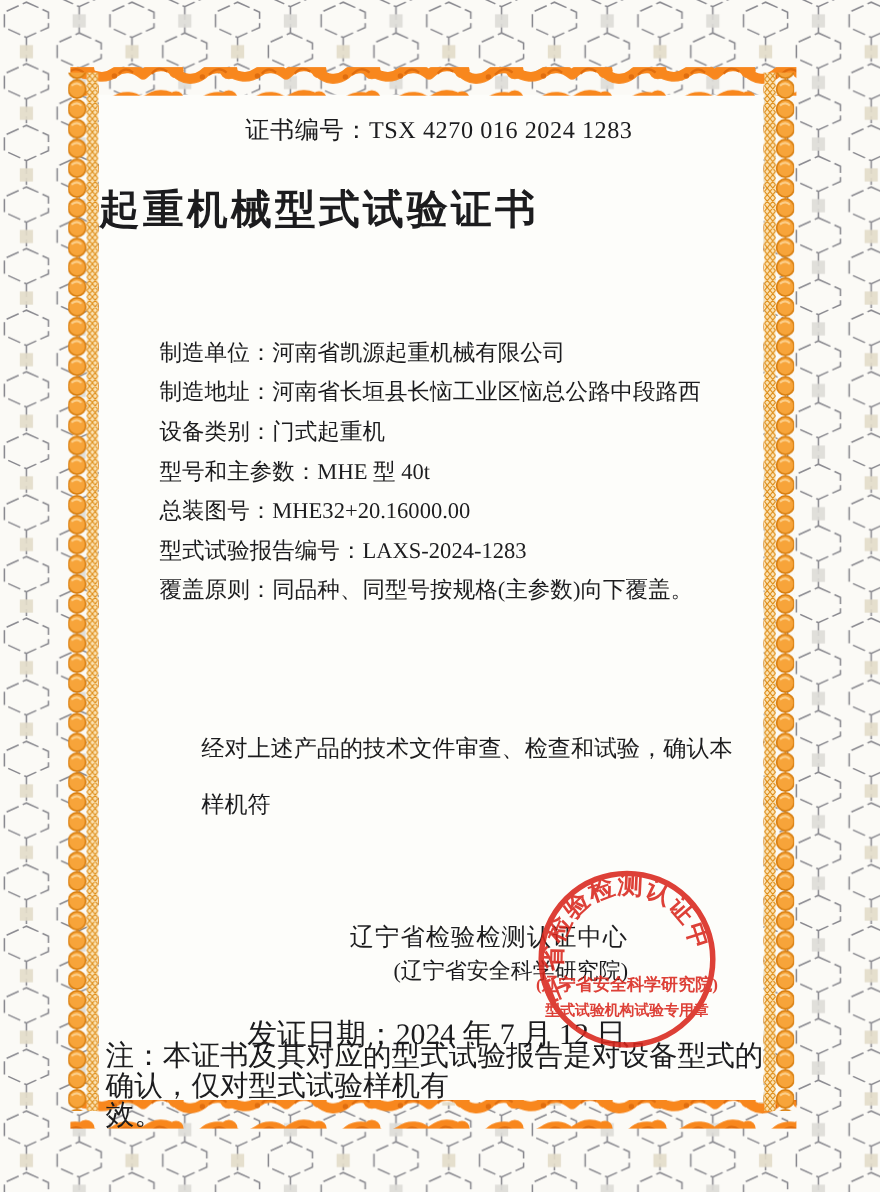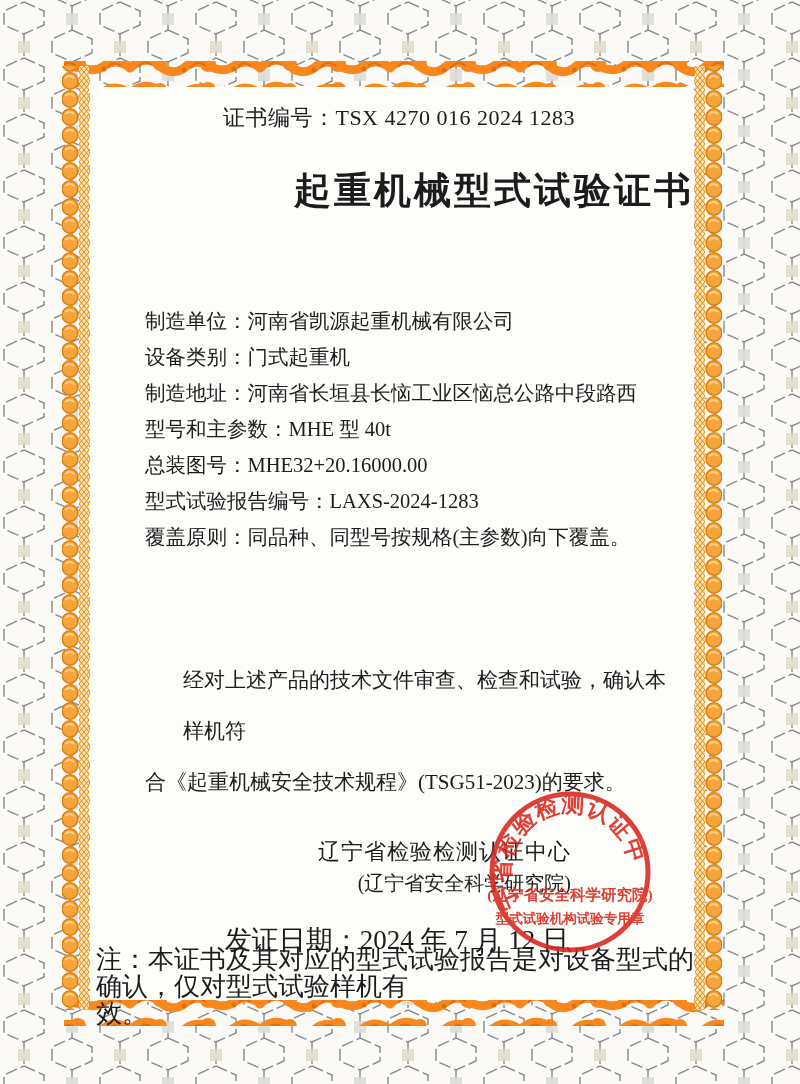--- a/index.html
+++ b/index.html
@@ -11,21 +11,21 @@
   }
   .layer{position:absolute;left:0;top:0;}
   .content{position:absolute;left:0;top:0;width:687px;height:1084px;z-index:2;}
 
   .cert-number{
     position:absolute;top:103px;right:112px;
     font-size:22px;letter-spacing:.5px;white-space:nowrap;
   }
   .cert-title{
     position:absolute;top:166px;left:90px;width:604px;
-    text-align:right;font-size:37px;font-weight:bold;letter-spacing:3px;
+    text-align:left;font-size:37px;font-weight:bold;letter-spacing:3px;
   }
   .fields{position:absolute;top:303px;left:145px;width:540px;}
   .field-row{line-height:36px;font-size:20.5px;white-space:nowrap;}
   .field-label{font-weight:500;text-align:center;}
   .statement{
     position:absolute;top:655px;left:145px;width:530px;
     font-size:21px;line-height:51px;
   }
   .statement .line1{padding-left:38px;}
   .issuer-block{
@@ -95,42 +95,41 @@
     <span>证书编号：</span><span>TSX 4270 016 2024 1283</span>
   </div>
 
   <div class="cert-title">起重机械型式试验证书</div>
 
   <div class="fields">
     <div class="field-row">
       <span class="field-label">制造单位：</span><span>河南省凯源起重机械有限公司</span>
     </div>
     <div class="field-row">
-      <span class="field-label">设备类别：</span><span>门式起重机</span>
+      <span class="field-label">制造地址：</span><span>河南省长垣县长恼工业区恼总公路中段路西</span>
     </div>
     <div class="field-row">
-      <span class="field-label">制造地址：</span><span>河南省长垣县长恼工业区恼总公路中段路西</span>
+      <span class="field-label">设备类别：</span><span>门式起重机</span>
     </div>
     <div class="field-row">
       <span class="field-label">型号和主参数：</span><span>MHE 型 40t</span>
     </div>
     <div class="field-row">
       <span class="field-label">总装图号：</span><span>MHE32+20.16000.00</span>
     </div>
     <div class="field-row">
       <span class="field-label">型式试验报告编号：</span><span>LAXS-2024-1283</span>
     </div>
     <div class="field-row">
       <span class="field-label">覆盖原则：</span><span>同品种、同型号按规格(主参数)向下覆盖。</span>
     </div>
   </div>
 
   <div class="statement">
     <div class="line1">经对上述产品的技术文件审查、检查和试验，确认本样机符</div>
-    <div class="line2">合《起重机械安全技术规程》(TSG51-2023)的要求。</div>
   </div>
 
   <div class="issuer-block">
     <div class="issuer-main">辽宁省检验检测认证中心</div>
     <div class="issuer-sub">(辽宁省安全科学研究院)</div>
   </div>
 
   <div class="date-line">
     <span>发证日期：</span><span>2024 年 7 月 12 日</span>
   </div>

